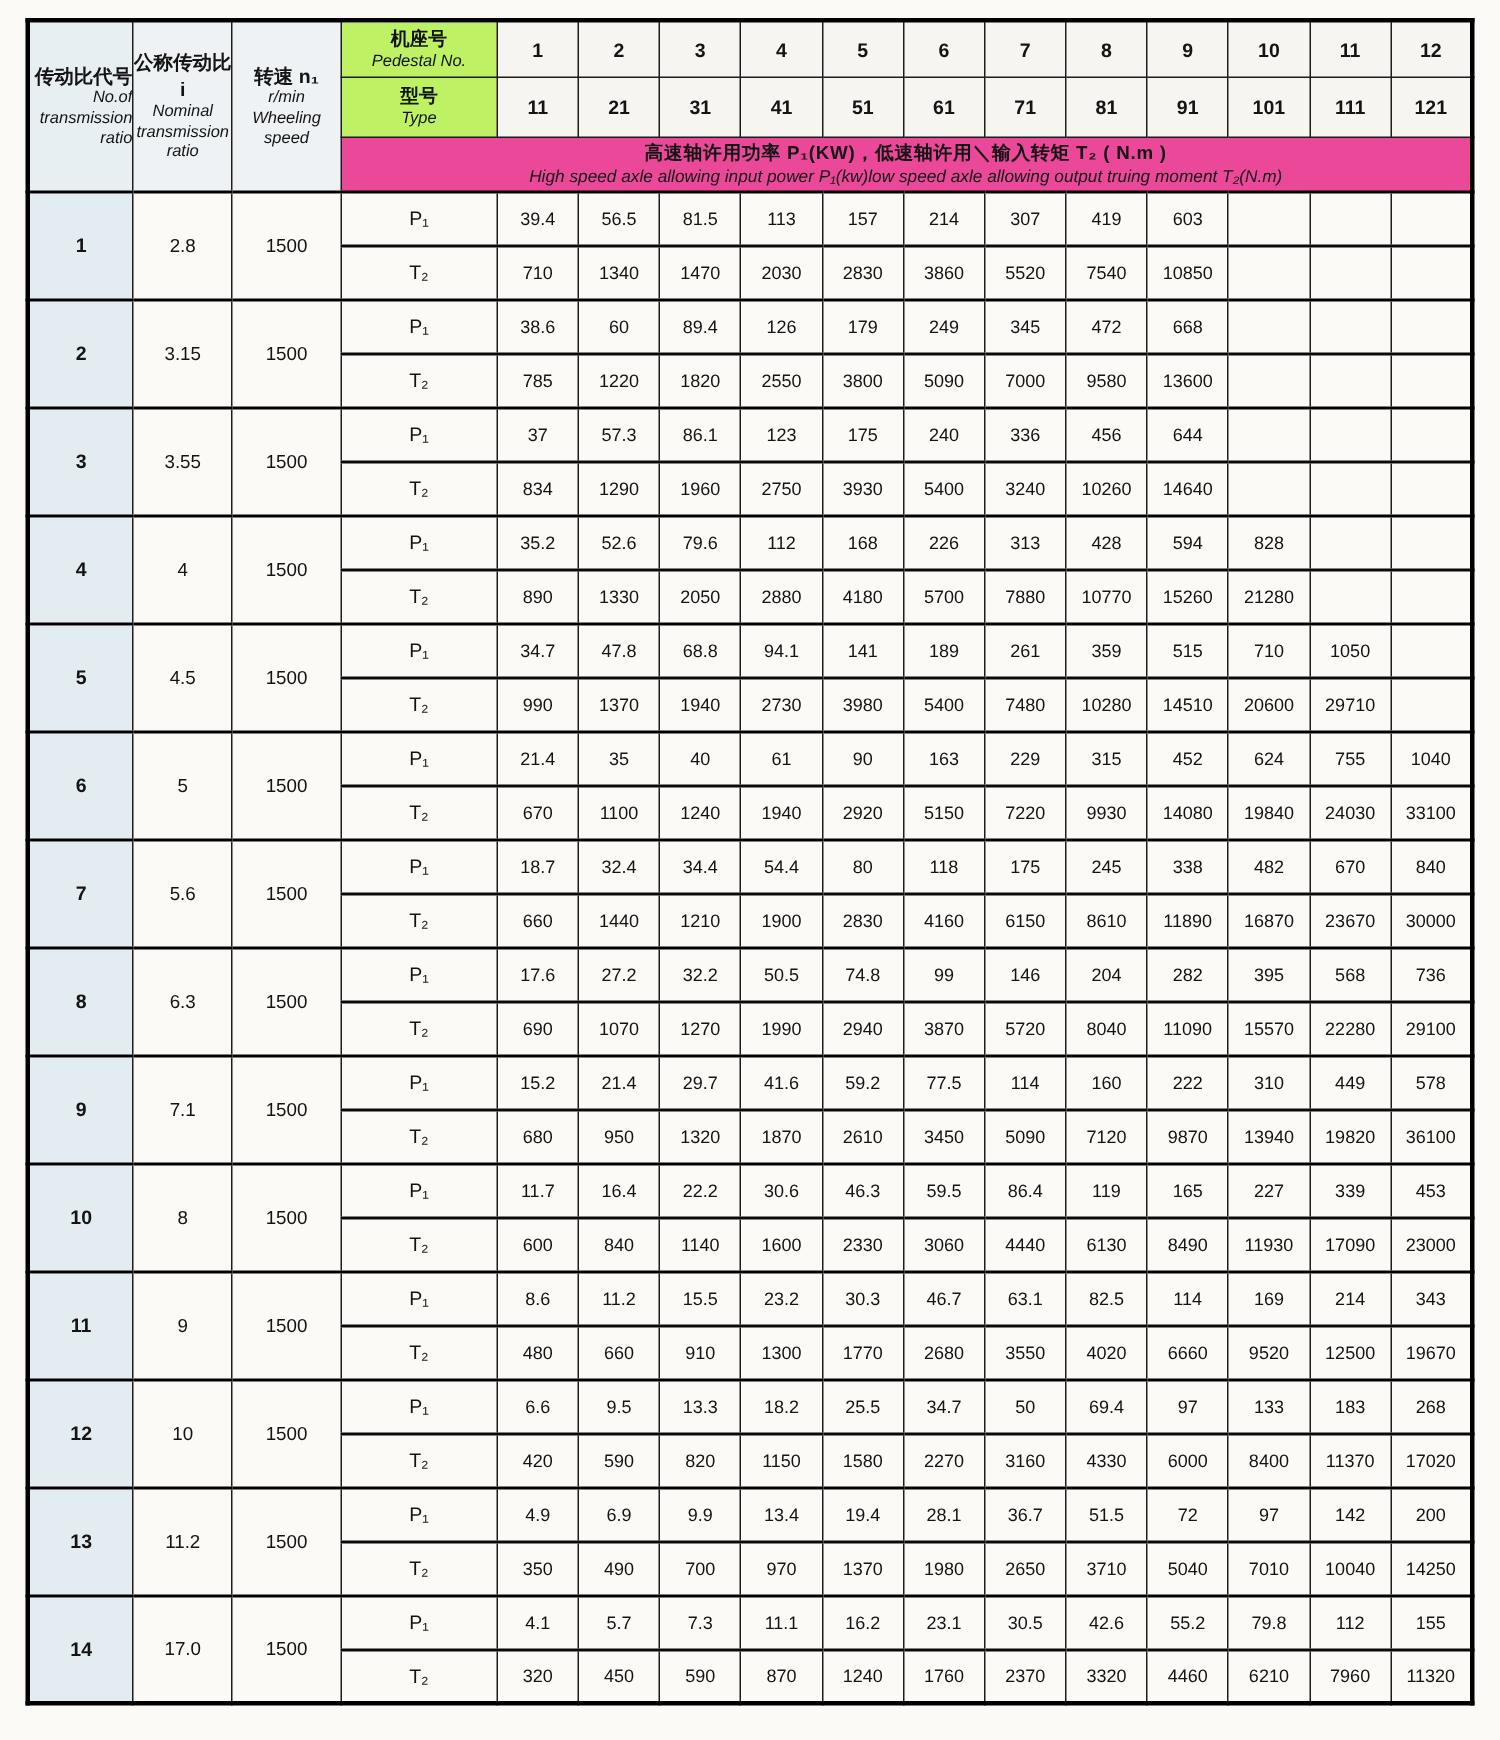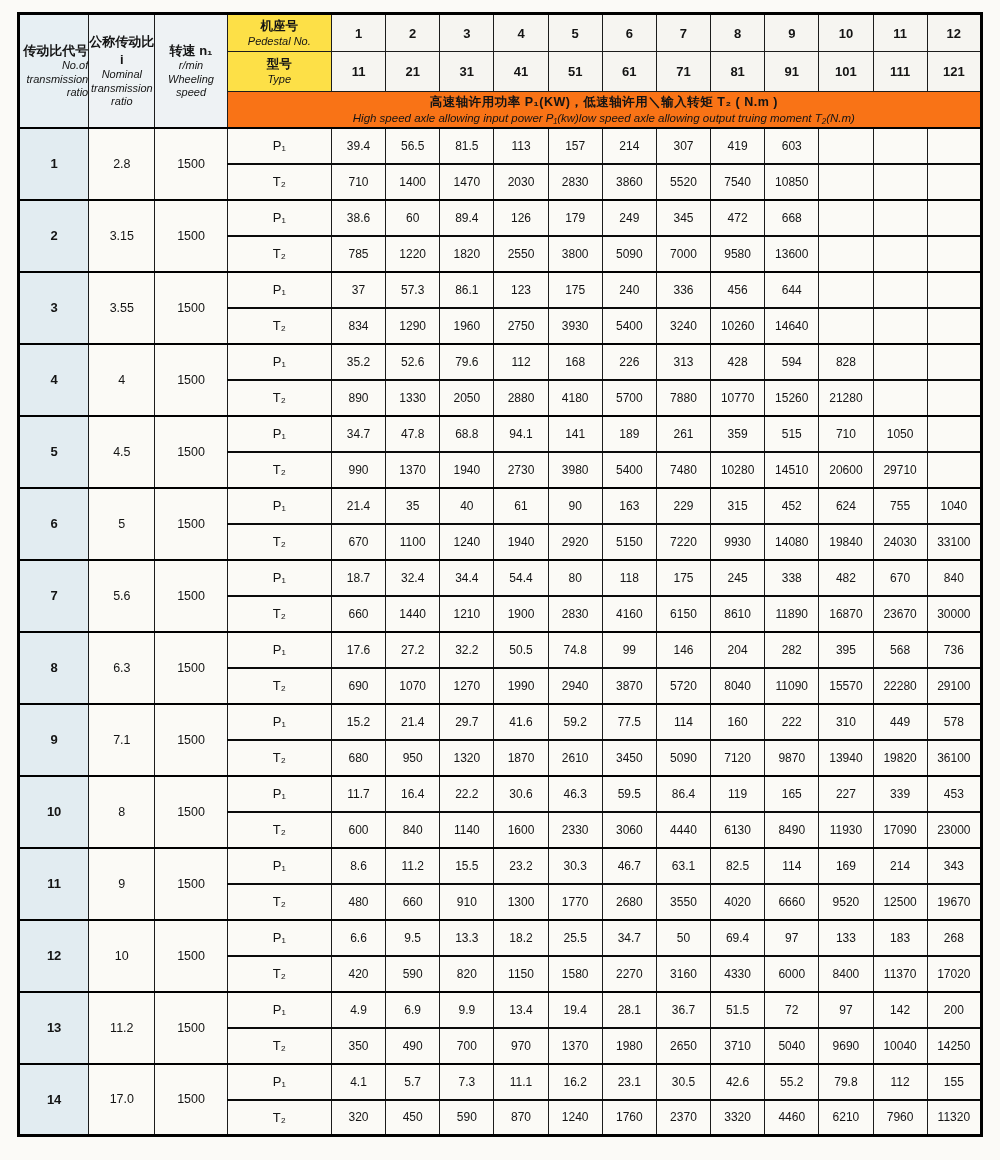--- a/index.html
+++ b/index.html
@@ -18,23 +18,23 @@
   }
   thead tr.hr1{height:38px;}
   thead tr.hr2{height:40px;}
   thead tr.hr3{height:36px;}
   tbody tr{height:36px;}
   .zh{font-weight:bold;font-size:13px;line-height:1.35;}
   .zh.small{font-size:12.5px;}
   .en{font-size:11px;line-height:1.22;white-space:pre-line;font-style:italic;}
   .side-head{background:#eef2f4;}
   .side-head.blue{background:#e7eff3;text-align:right;}
-  .mini-head{background:#fde047;}
+  .mini-head{background:#bef264;}
   .num-head{font-weight:bold;font-size:13px;background:#f6f5f1;}
-  .span-head{background:#f97316;margin-left:48px;}
+  .span-head{background:#ec4899;margin-left:48px;}
   .span-zh{font-size:12.5px;letter-spacing:.5px;}
   .span-en{font-size:11.5px;white-space:normal;}
   th.group-no{font-weight:bold;font-size:13px;background:#e2ecf1;}
   td.ratio-cell,td.speed-cell{font-size:12.5px;}
   td.label-cell{font-size:13px;margin-top:47px;}
   td.val{font-size:12px;}
   tr.group-start th,tr.group-start td{border-top:2.5px solid #000;}
   tr.t-row td{border-top:2px solid #0a0a0a;}
 </style>
 </head>
@@ -139,21 +139,21 @@
           <td class="val">307</td>
           <td class="val">419</td>
           <td class="val">603</td>
           <td class="val"></td>
           <td class="val"></td>
           <td class="val"></td>
         </tr>
         <tr class="t-row">
           <td class="label-cell">T₂</td>
           <td class="val">710</td>
-          <td class="val">1400</td>
+          <td class="val">1340</td>
           <td class="val">1470</td>
           <td class="val">2030</td>
           <td class="val">2830</td>
           <td class="val">3860</td>
           <td class="val">5520</td>
           <td class="val">7540</td>
           <td class="val">10850</td>
           <td class="val"></td>
           <td class="val"></td>
           <td class="val"></td>
@@ -543,21 +543,21 @@
           <td class="label-cell">T₂</td>
           <td class="val">350</td>
           <td class="val">490</td>
           <td class="val">700</td>
           <td class="val">970</td>
           <td class="val">1370</td>
           <td class="val">1980</td>
           <td class="val">2650</td>
           <td class="val">3710</td>
           <td class="val">5040</td>
-          <td class="val">9690</td>
+          <td class="val">7010</td>
           <td class="val">10040</td>
           <td class="val">14250</td>
         </tr>
         <tr class="group-start p-row">
           <th class="group-no" rowspan="2">14</th>
           <td class="ratio-cell" rowspan="2">17.0</td>
           <td class="speed-cell" rowspan="2">1500</td>
           <td class="label-cell">P₁</td>
           <td class="val">4.1</td>
           <td class="val">5.7</td>

